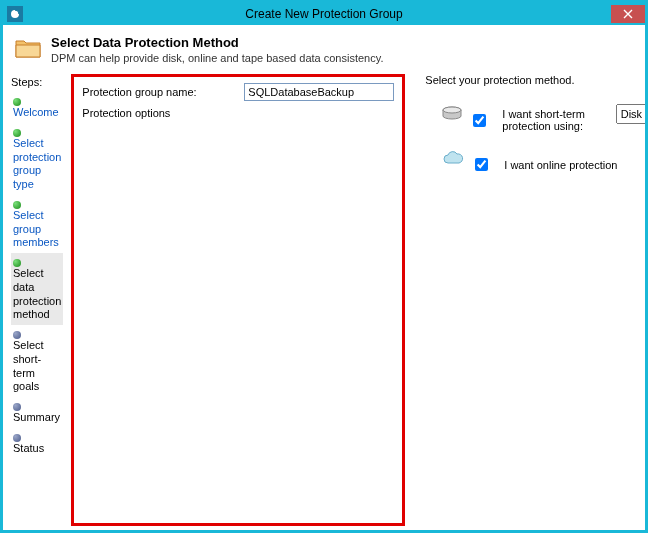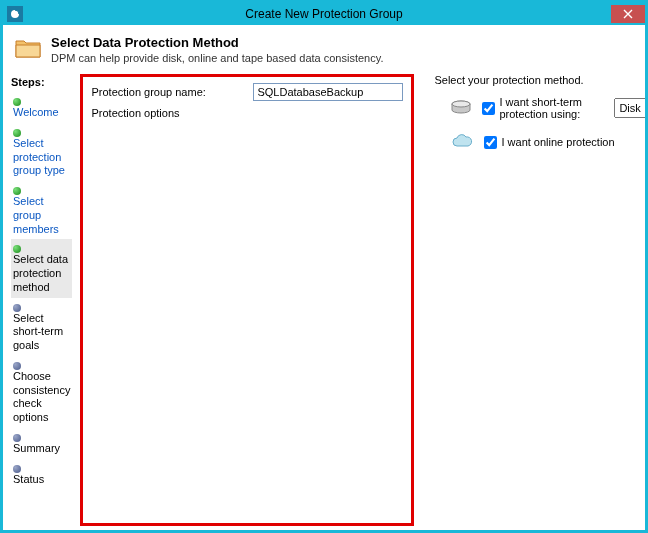--- a/index.html
+++ b/index.html
@@ -80,21 +80,21 @@
     display: flex;
     background: #fff;
     overflow:hidden;
   }
   .sidebar {
     width: 142px;
     padding: 6px 4px 4px 8px;
     border-right: 0;
   }
   .sidebar .label-steps {
-    font-weight: bold;
+    font-weight: normal;
     font-size: 11px;
     margin-bottom: 4px;
     display:block;
   }
   .step {
     display:flex;
     align-items:flex-start;
     padding: 3px 2px;
     font-size: 11px;
     line-height: 1.25;
@@ -148,21 +148,22 @@
     display:flex;
     align-items:center;
     gap: 10px;
     margin: 8px 0 14px 16px;
   }
   .opt .iconbox { width:24px; display:flex; justify-content:center; }
   .opt .iconbox svg { width:22px; height:16px; }
   .opt label {
     display:flex;
     align-items:center;
-    gap:4px;
+    gap:16px;
+    margin-top:12px;
   }
   .opt select {
     font-size:11px;
     width: 80px;
     height:20px;
     margin-left: 20px;
   }
   .footer {
     padding: 6px 10px 10px 10px;
     display:flex;
@@ -236,24 +237,20 @@
         <span class="bullet done"></span>
         <a href="#">Select group members</a>
       </div>
       <div class="step current">
         <span class="bullet done"></span>
         <span class="txt">Select data protection method</span>
       </div>
       <div class="step">
         <span class="bullet todo"></span>
         <span class="txt">Select short-term goals</span>
-      </div>
-      <div class="step">
-        <span class="bullet todo"></span>
-        <span class="txt">Choose consistency check options</span>
       </div>
       <div class="step">
         <span class="bullet todo"></span>
         <span class="txt">Summary</span>
       </div>
       <div class="step">
         <span class="bullet todo"></span>
         <span class="txt">Status</span>
       </div>
     </div>

